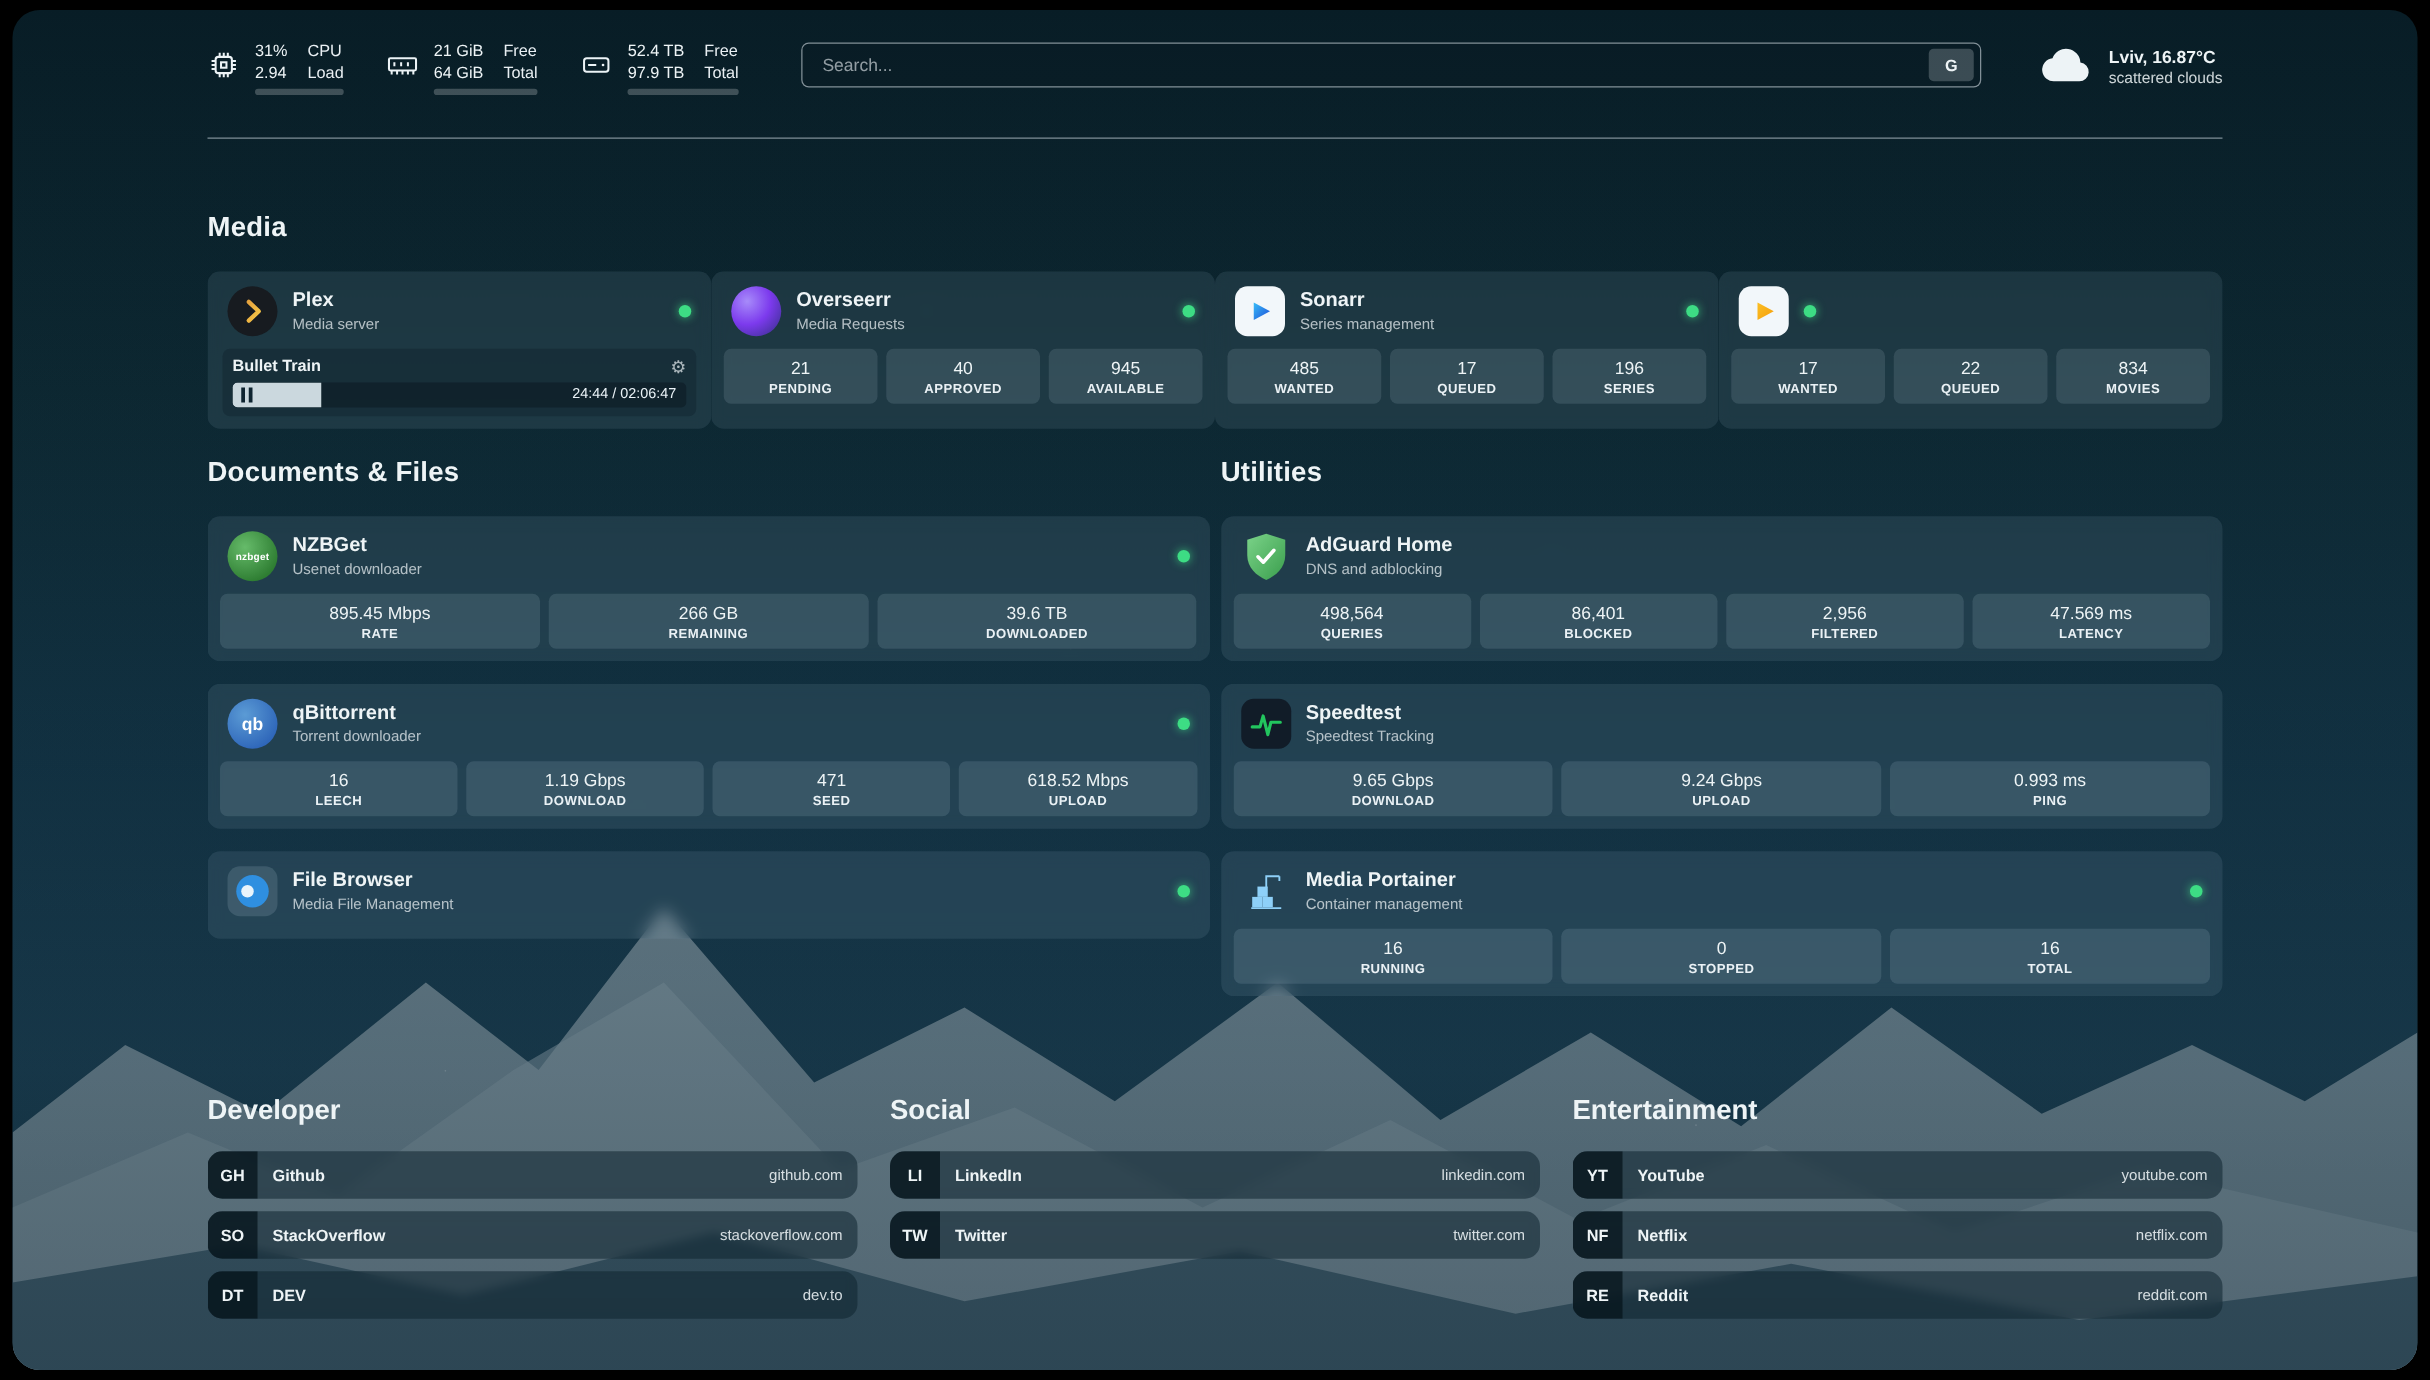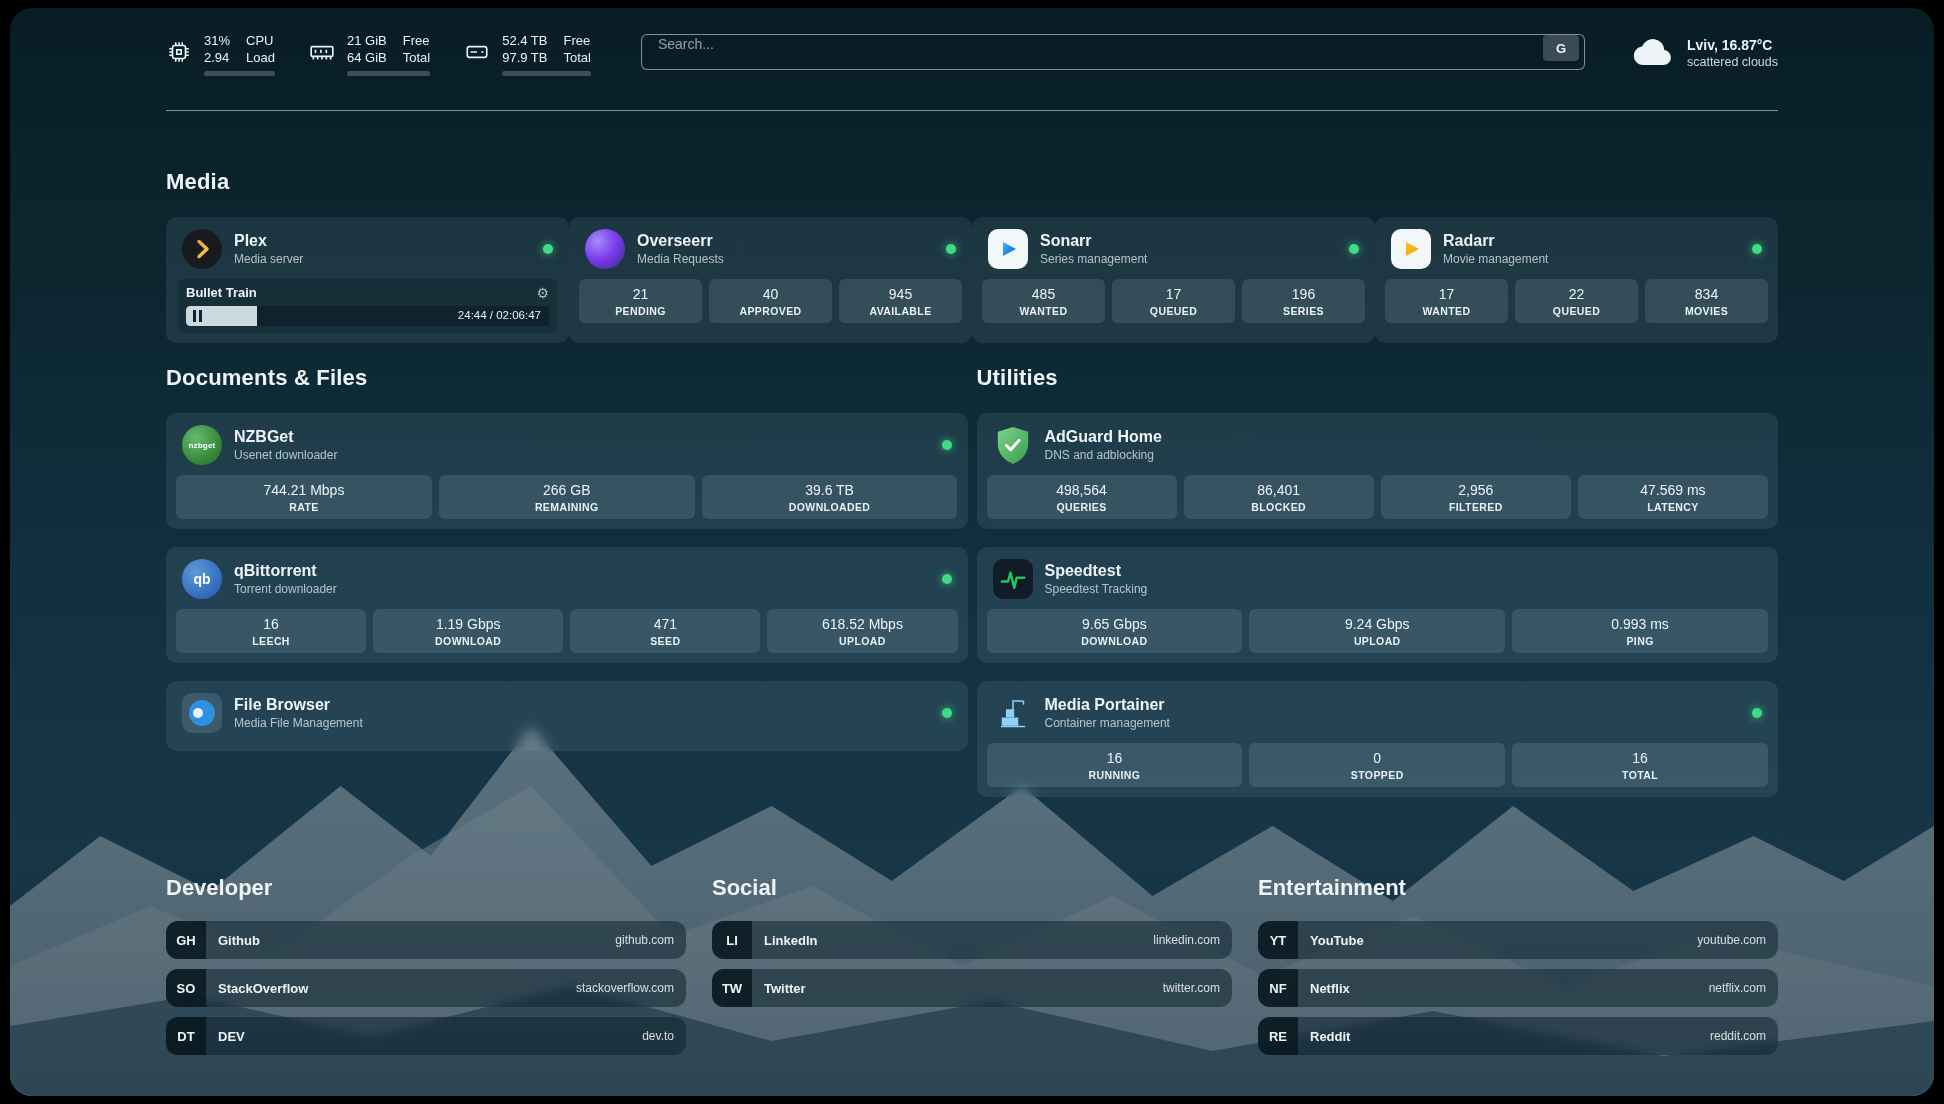--- a/index.html
+++ b/index.html
@@ -33,21 +33,21 @@
   
   .topbar { display:flex; align-items:center; height:48px; }
   .sysgroup { display:flex; gap:34px; }
   .sys { display:flex; align-items:flex-start; gap:12px; }
   .sys .hw-icon { width:26px; height:26px; margin-top:6px; flex:none; }
   .sys-grid { display:grid; grid-template-columns:auto auto; column-gap:16px; row-gap:1px; font-size:13px; line-height:16px; }
   .sys-grid .lab { color:#e9eff3; }
   .sys-bar { grid-column:1 / 3; height:5px; background:rgba(255,255,255,0.22); border-radius:3px; margin-top:4px; overflow:hidden; }
   .sys-bar-fill { height:100%; background:#dde8ee; border-radius:3px; width:0; }
 
-  .search { flex:1; display:flex; align-items:flex-start; height:36px; margin:0 46px 4px 50px;
+  .search { flex:1; display:flex; align-items:center; height:36px; margin:0 46px 4px 50px;
     background:rgba(9,27,36,0.55); border:1px solid rgba(232,241,246,0.55); border-radius:6px; padding:0 5px 0 14px; }
   .search input { flex:1; background:transparent; border:none; outline:none; color:#eef4f6; font-size:14px; font-family:inherit; }
   .search input::placeholder { color:rgba(238,244,246,0.6); }
   .search-engine { width:36px; height:26px; background:rgba(235,244,249,0.22); border:none; border-radius:4px;
     color:#eef4f6; font-size:13px; font-weight:700; cursor:pointer; }
 
   .weather { display:flex; align-items:center; gap:12px; margin-bottom:2px; }
   .weather-loc { font-size:14px; line-height:18px; font-weight:600; }
   .weather-cond { font-size:12.5px; line-height:16px; color:rgba(238,244,246,0.85); }
 
@@ -297,24 +297,20 @@
             <svg width="24" height="24" viewBox="0 0 24 24">
               <defs>
                   <linearGradient id="radGrad" x1="0" y1="0" x2="1" y2="1">
                 <stop offset="0" stop-color="#fbbf24"></stop>
                     <stop offset="1" stop-color="#f59e0b"></stop>
                   </linearGradient>
                 </defs>
               <polygon points="7,5 20,12 7,19" fill="url(#radGrad)"></polygon>
             </svg>
           </div>
-          <div class="card-titles">
-            <div class="card-title">Radarr</div>
-            <div class="card-sub">Movie management</div>
-          </div>
           <span class="dot"></span>
         </div>
         <div class="stats">
           <div class="stat">
             <div class="stat-value">17</div>
               <div class="stat-label">WANTED</div>
             </div>
           <div class="stat">
             <div class="stat-value">22</div>
               <div class="stat-label">QUEUED</div>
@@ -337,21 +333,21 @@
               <span class="nzbget-text">nzbget</span>
             </div>
             <div class="card-titles">
               <div class="card-title">NZBGet</div>
               <div class="card-sub">Usenet downloader</div>
             </div>
             <span class="dot"></span>
           </div>
           <div class="stats">
             <div class="stat">
-              <div class="stat-value">744.21 Mbps</div>
+              <div class="stat-value">895.45 Mbps</div>
                 <div class="stat-label">RATE</div>
               </div>
             <div class="stat">
               <div class="stat-value">266 GB</div>
                 <div class="stat-label">REMAINING</div>
               </div>
             <div class="stat">
               <div class="stat-value">39.6 TB</div>
                 <div class="stat-label">DOWNLOADED</div>
               </div>

